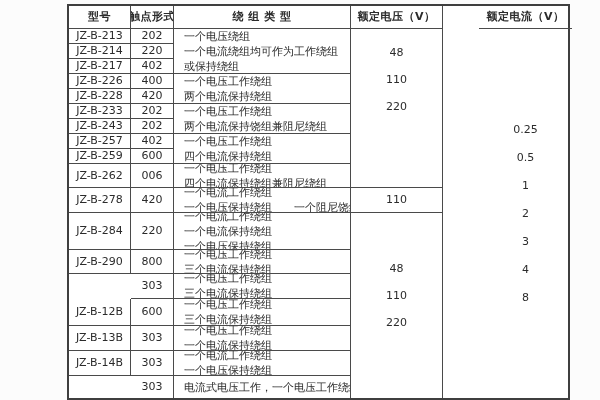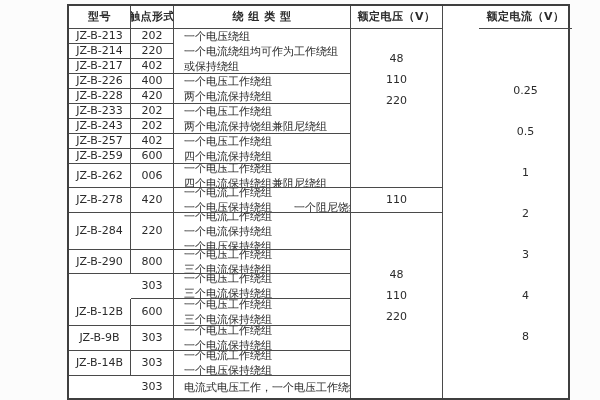--- a/index.html
+++ b/index.html
@@ -26,22 +26,22 @@
     overflow:hidden;white-space:nowrap;
   }
   .c1{left:0;width:62px;}
   .c2{left:62px;width:43px;}
   .c3{left:105px;width:177px;justify-content:flex-start;padding-left:10px;}
   .c4{left:282px;width:92px;}
   .c5{left:374px;width:93px;border-right:none;margin-left:36px;}
   .hdr{font-weight:bold;font-size:11px;letter-spacing:0.5px;}
   .wind{display:flex;flex-direction:column;justify-content:center;}
   .wind div{height:15px;line-height:15px;}
-  .vstack{display:flex;flex-direction:column;align-items:center;gap:7px;}
-  .astack{display:flex;flex-direction:column;align-items:center;gap:27px;}
+  .vstack{display:flex;flex-direction:column;align-items:center;gap:13px;}
+  .astack{display:flex;flex-direction:column;align-items:center;gap:14px;}
 </style>
 </head>
 <body>
 
 <div class="table-wrap">
 
   <div class="cell c1 hdr" style="top:0;height:23px">型号</div>
   <div class="cell c2 hdr" style="top:0;height:23px">触点形式</div>
   <div class="cell c4 hdr" style="top:0;height:23px">额定电压（V）</div>
   <div class="cell c3 hdr" style="top:0;height:23px;justify-content:center;padding-left:0">绕 组 类 型</div>
@@ -69,21 +69,21 @@
   <div class="cell c2" style="top:158px;height:24px">006</div>
   <div class="cell c1" style="top:182px;height:25px">JZ-B-278</div>
   <div class="cell c2" style="top:182px;height:25px">420</div>
   <div class="cell c1" style="top:207px;height:37px">JZ-B-284</div>
   <div class="cell c2" style="top:207px;height:37px">220</div>
   <div class="cell c1" style="top:244px;height:24px">JZ-B-290</div>
   <div class="cell c2" style="top:244px;height:24px">800</div>
   <div class="cell c2" style="top:268px;height:25px">303</div>
   <div class="cell c1" style="top:293px;height:27px">JZ-B-12B</div>
   <div class="cell c2" style="top:293px;height:27px">600</div>
-  <div class="cell c1" style="top:320px;height:25px">JZ-B-9B</div>
+  <div class="cell c1" style="top:320px;height:25px">JZ-B-13B</div>
   <div class="cell c2" style="top:320px;height:25px">303</div>
   <div class="cell c1" style="top:345px;height:25px">JZ-B-14B</div>
   <div class="cell c2" style="top:345px;height:25px">303</div>
   <div class="cell c2" style="top:370px;height:22px;border-bottom:none">303</div>
 
   <div class="cell c3" style="top:23px;height:45px">
     <div class="wind">
       <div>一个电压绕组</div>
       <div>一个电流绕组均可作为工作绕组</div>
       <div>或保持绕组</div>

